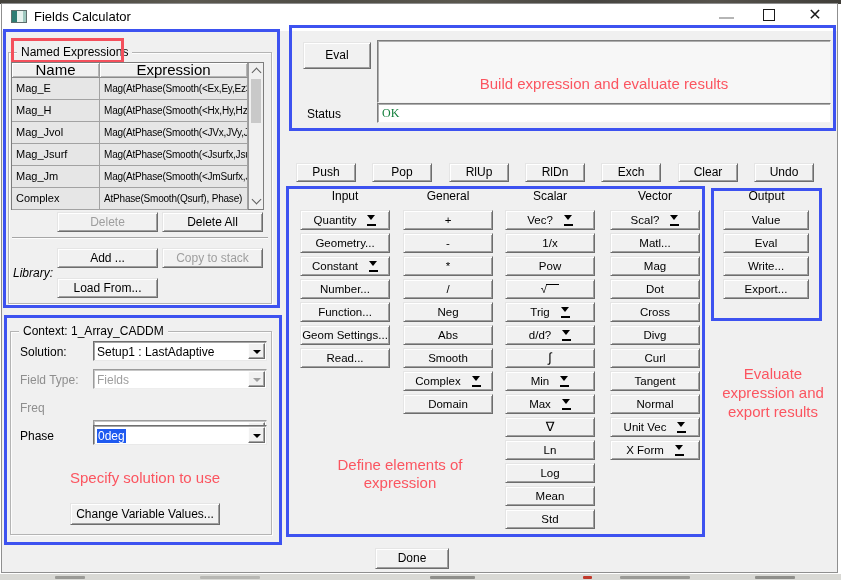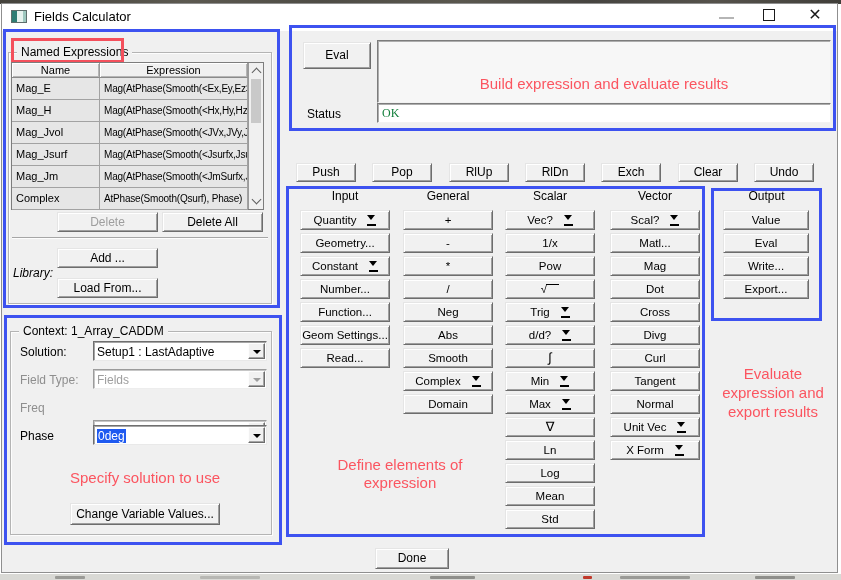--- a/index.html
+++ b/index.html
@@ -29,21 +29,21 @@
     box-shadow:inset 1px 1px 0 #ffffff,inset -1px -1px 0 #9f9f9f;
     box-sizing:border-box;text-align:center;cursor:default;color:#000;}
   .btn.dis{color:#9e9e9e;}
   .lbl{white-space:nowrap;}
   
   .group{border:1px solid #b4b4b4;box-shadow:1px 1px 0 #fdfdfd,inset 1px 1px 0 #fdfdfd;box-sizing:border-box;}
   .gcap{position:absolute;top:-8px;left:8px;background:#f0f0f0;padding:0 4px;white-space:nowrap;}
   
   .table{left:11px;top:62px;width:253px;height:148px;background:#e6e6e6;border:1px solid #7d7d7d;box-sizing:border-box;}
   .th{position:absolute;top:0;height:15px;background:#f0f0f0;border-right:1px solid #9a9a9a;border-bottom:1px solid #8a8a8a;
-    box-shadow:inset 1px 1px 0 #fff,inset -1px -1px 0 #b5b5b5;text-align:center;line-height:14px;font-size:11px;box-sizing:border-box;}
+    box-shadow:inset 1px 1px 0 #fff,inset -1px -1px 0 #b5b5b5;text-align:center;line-height:14px;font-size:15px;box-sizing:border-box;}
   .tr{position:absolute;left:0;width:236px;height:22px;}
   .td{position:absolute;top:0;height:22px;border-right:1px solid #a2a2a2;border-bottom:1px solid #a2a2a2;
     line-height:21px;padding-left:4px;box-sizing:border-box;white-space:nowrap;overflow:hidden;font-size:11px;}
   .td.exp{font-size:10px;letter-spacing:-0.2px;}
   .vscroll{position:absolute;right:0;top:0;width:15px;height:146px;background:#f0f0f0;border-left:1px solid #9a9a9a;box-sizing:border-box;}
   .chev{position:absolute;left:4px;width:6px;height:6px;border-right:1.6px solid #5f5f5f;border-bottom:1.6px solid #5f5f5f;}
   .chev.up{top:6px;transform:rotate(-135deg);}
   .chev.down{bottom:6px;transform:rotate(45deg);}
   .thumb{position:absolute;left:2px;top:16px;width:10px;height:44px;background:#c9c9c9;}
   .sep{border-top:1px solid #a6a6a6;border-bottom:1px solid #fdfdfd;}
@@ -139,20 +139,21 @@
       <span class="chev up"></span>
       <span class="chev down"></span>
       <span class="thumb"></span>
     </div>
   </div>
 
   <div class="abs btn dis" style="left:57px;top:212px;width:101px;height:20px;line-height:18px;">Delete</div>
   <div class="abs btn" style="left:162px;top:212px;width:101px;height:20px;line-height:18px;">Delete All</div>
   <div class="abs sep" style="left:12px;top:237px;width:256px;height:0;"></div>
   <div class="abs btn" style="left:57px;top:248px;width:101px;height:20px;line-height:18px;">Add ...</div>
+  <div class="abs btn dis" style="left:162px;top:248px;width:101px;height:20px;line-height:18px;">Copy to stack</div>
   <div class="abs lbl" style="left:13px;top:266px;font-style:italic;">Library:</div>
   <div class="abs btn" style="left:57px;top:278px;width:101px;height:20px;line-height:18px;">Load From...</div>
 
   <div class="abs btn" style="left:303px;top:42px;width:68px;height:27px;line-height:25px;">Eval</div>
   <div class="abs sunken" style="left:377px;top:40px;width:454px;height:63px;">
     <div class="redtext" style="margin-top:34px;">Build expression and evaluate results</div>
   </div>
   <div class="abs lbl" style="left:307px;top:107px;">Status</div>
   <div class="abs sunken" style="left:377px;top:103px;width:454px;height:20px;background:#fff;">
     <span style="position:absolute;left:4px;top:2px;color:#15803d;font-family:Liberation Serif, serif;">OK</span>

